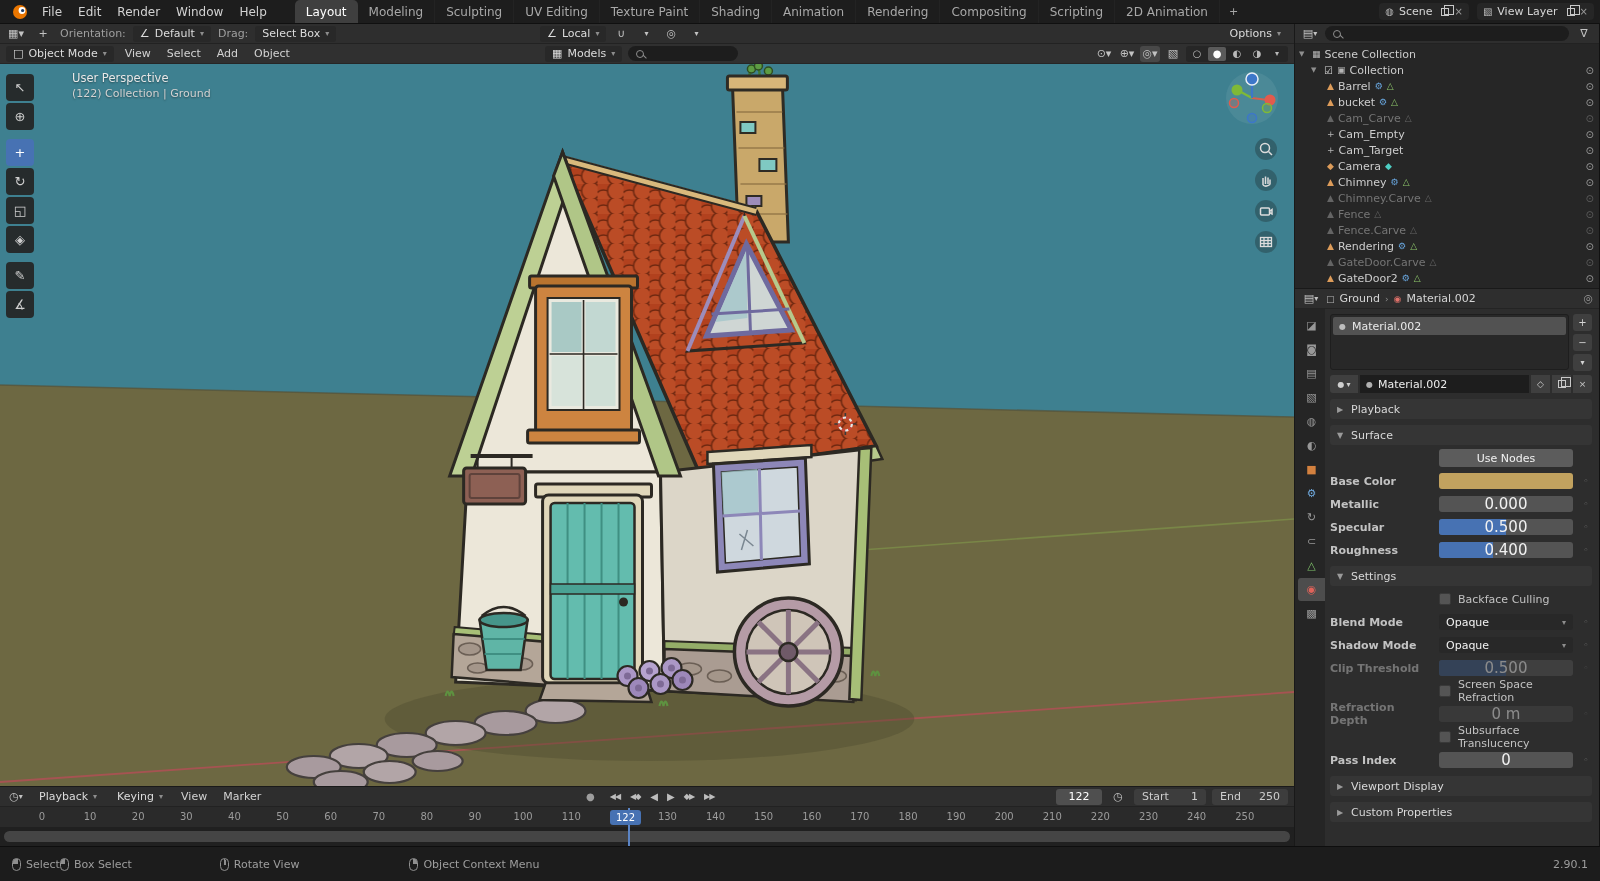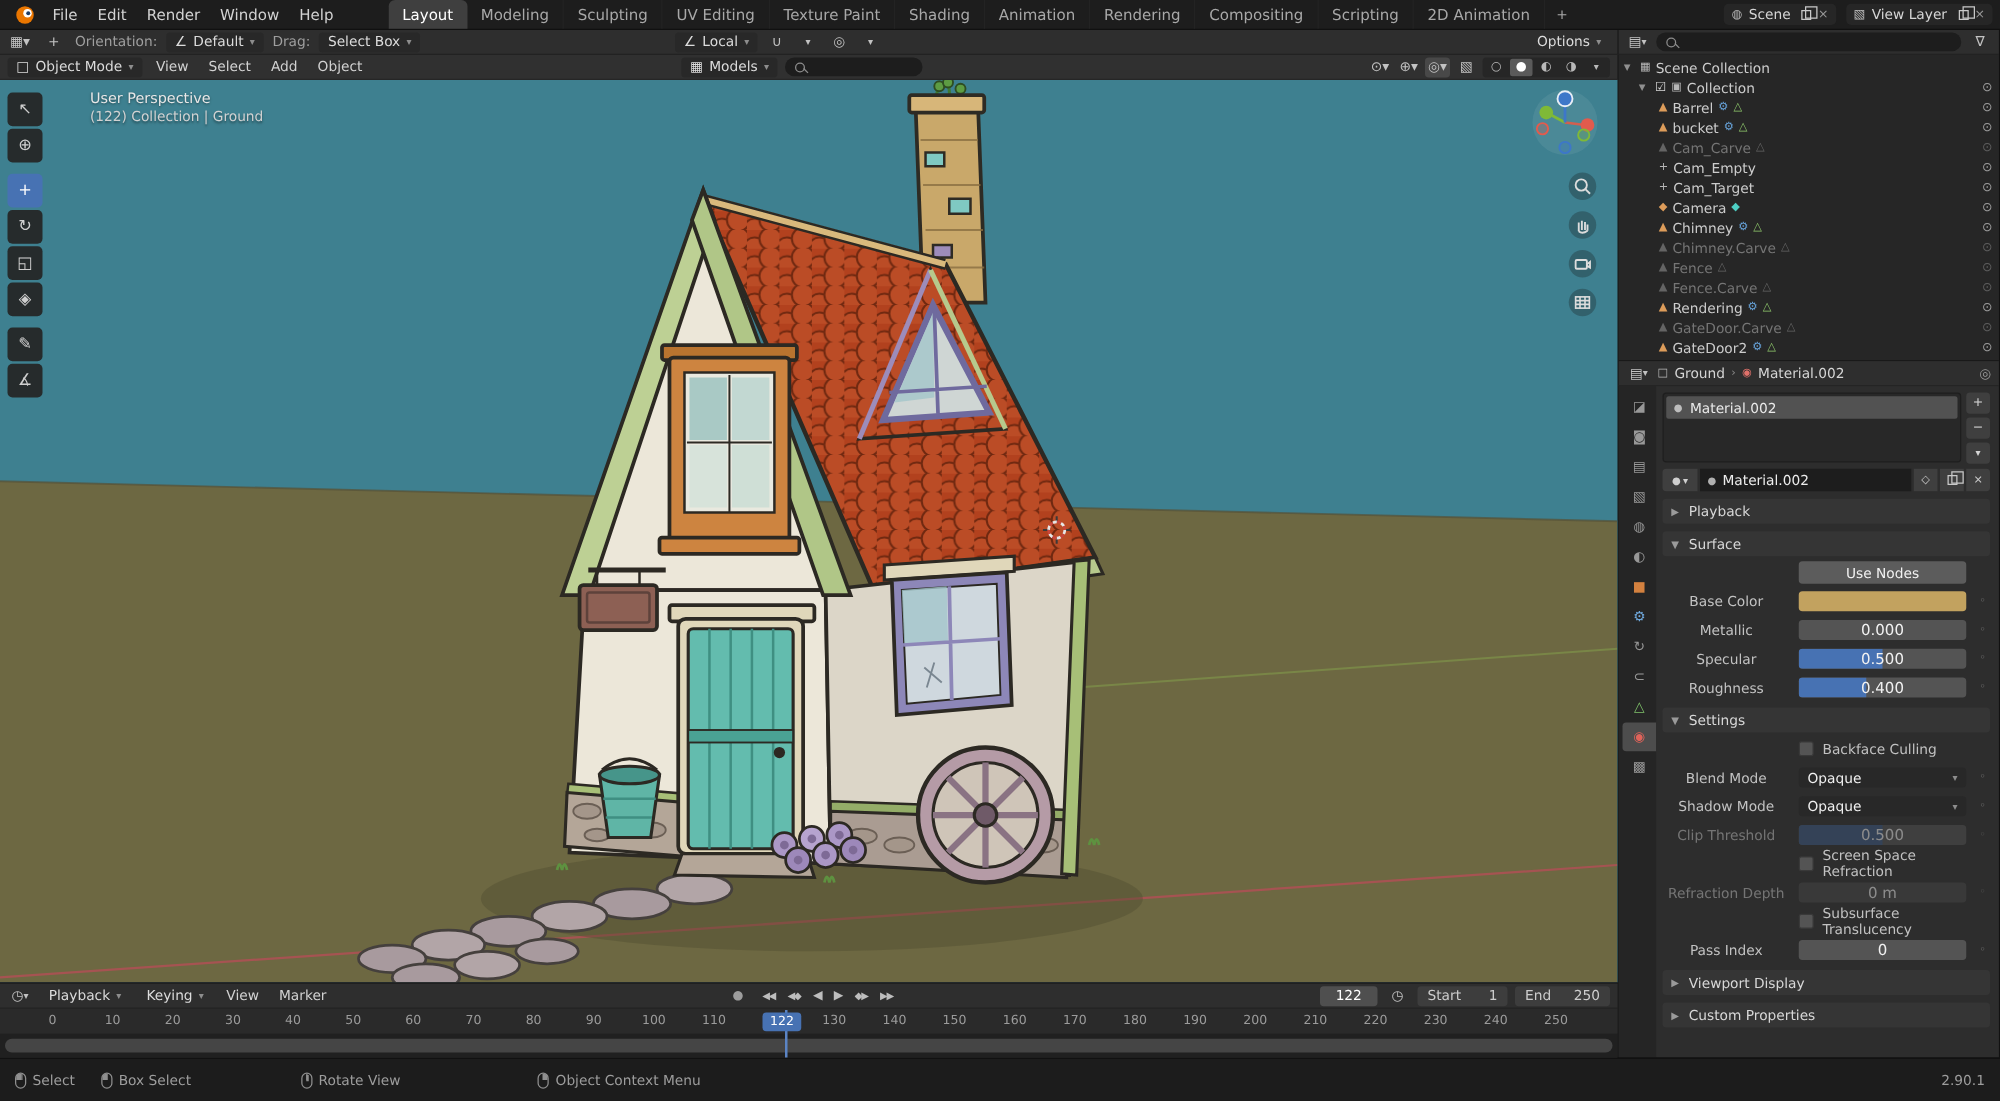--- a/index.html
+++ b/index.html
@@ -6,21 +6,21 @@
   html,body { width:1600px; height:881px; overflow:hidden; }
   body { font-family:"DejaVu Sans","Liberation Sans",sans-serif; font-size:11px; color:#c8c8c8; background:#111; user-select:none; }
   button { font:inherit; color:inherit; background:none; border:none; cursor:pointer; }
 
   .app { width:1600px; height:881px; display:flex; flex-direction:column; }
 
   
   .topbar { flex:0 0 24px; background:#1d1d1d; display:flex; align-items:stretch; padding:0 6px; border-bottom:1px solid #101010; }
   .logo { display:flex; align-items:center; padding:0 6px; }
   .menu-item { padding:0 8px; display:flex; align-items:center; color:#d2d2d2; font-size:12px; }
-  .workspaces { display:flex; margin-left:16px; align-items:stretch;padding-left:20px; }
+  .workspaces { display:flex; margin-left:0; align-items:stretch;padding-left:20px; }
   .ws-tab { padding:0 11px; display:flex; align-items:center; color:#a8a8a8; font-size:12px; border-right:1px solid #232323; }
   .ws-tab.active { background:#3f3f3f; color:#fff; border-radius:5px 5px 0 0; border-right:none; }
   .ws-add { padding:0 9px; display:flex; align-items:center; color:#a8a8a8; }
   .top-right { margin-left:auto; display:flex; align-items:center; gap:8px; }
   .id-group { display:flex; align-items:center; gap:5px; background:#262626; border-radius:4px; padding:2px 6px; color:#d6d6d6; }
   .id-group .g-ic { color:#b9b9b9; font-size:10px; }
   .id-group .g-btn { color:#9a9a9a; font-size:10px; }
 
   
   .main { flex:1; display:flex; min-height:0; }
@@ -125,24 +125,24 @@
   .db-name { flex:1; height:18px; background:#1d1d1d; display:flex; align-items:center; gap:5px; padding:0 6px; color:#ededed; }
   .db-name .s-ic { color:#b0b0b0; font-size:8px; }
   .db-btn { width:19px; height:18px; background:#3f3f3f; display:flex; align-items:center; justify-content:center; color:#c9c9c9; font-size:9px; }
   .db-btn.last { border-radius:0 3px 3px 0; }
   .icon-copy { width:8px; height:8px; border:1.2px solid #c9c9c9; position:relative; display:inline-block; }
   .icon-copy::after { content:""; position:absolute; left:2px; top:-4px; width:8px; height:8px; border:1.2px solid #c9c9c9; }
 
   .panel-header { height:20px; background:#353535; border-radius:3px; display:flex; align-items:center; gap:6px; padding:0 7px; color:#d8d8d8; margin-top:3px; }
   .panel-header .tri { color:#9a9a9a; font-size:8px; width:8px; }
   .prow { display:flex; align-items:center; height:20px; gap:7px; }
-  .plabel { flex:0 0 102px; text-align:center; color:#c2c2c2; }
+  .plabel { flex:0 0 102px; text-align:left; color:#c2c2c2;font-weight:bold; }
   .pfield { flex:1; height:16px; background:#545454; border-radius:3px; position:relative; display:flex; align-items:center; justify-content:center; color:#f1f1f1; overflow:hidden; }
   .pfield .fill { position:absolute; left:0; top:0; bottom:0; background:#4772b3; }
-  .pfield .fv { position:relative; z-index:1; font-size:12px; }
+  .pfield .fv { position:relative; z-index:1; font-size:15px; }
   .pfield.swatch { background:#C2A25F; }
   .pfield.menu { background:#282828; justify-content:space-between; padding:0 7px; }
   .pfield.menu .chev { color:#8d8d8d; font-size:8px; }
   .pfield.numdark { background:#474747; }
   .decor { flex:0 0 12px; text-align:center; color:#787878; font-size:9px; }
   .crow { display:flex; align-items:center; height:20px; gap:7px; padding-left:109px; }
   .checkbox { width:12px; height:12px; background:#545454; border:1px solid #393939; border-radius:2px; flex:0 0 12px; }
   .clabel { color:#c2c2c2; }
   .row-disabled { opacity:.48; }
   .usenodes-row { display:flex; height:20px; align-items:center; padding-left:109px; gap:7px; }
@@ -905,21 +905,21 @@
         </div>
       </div>
     </div>
   </div>
 
   <div class="statusbar">
     <span class="sb-item">
       <span class="mouse m-left"></span>
       <span>Select</span>
     </span>
-    <span class="sb-item" style="margin-left:21px">
+    <span class="sb-item" style="margin-left:0">
       <span class="mouse m-left"></span>
       <span>Box Select</span>
     </span>
     <span class="sb-item" style="margin-left:88px">
       <span class="mouse m-mid"></span>
       <span>Rotate View</span>
     </span>
     <span class="sb-item" style="margin-left:110px">
       <span class="mouse m-right"></span>
       <span>Object Context Menu</span>

